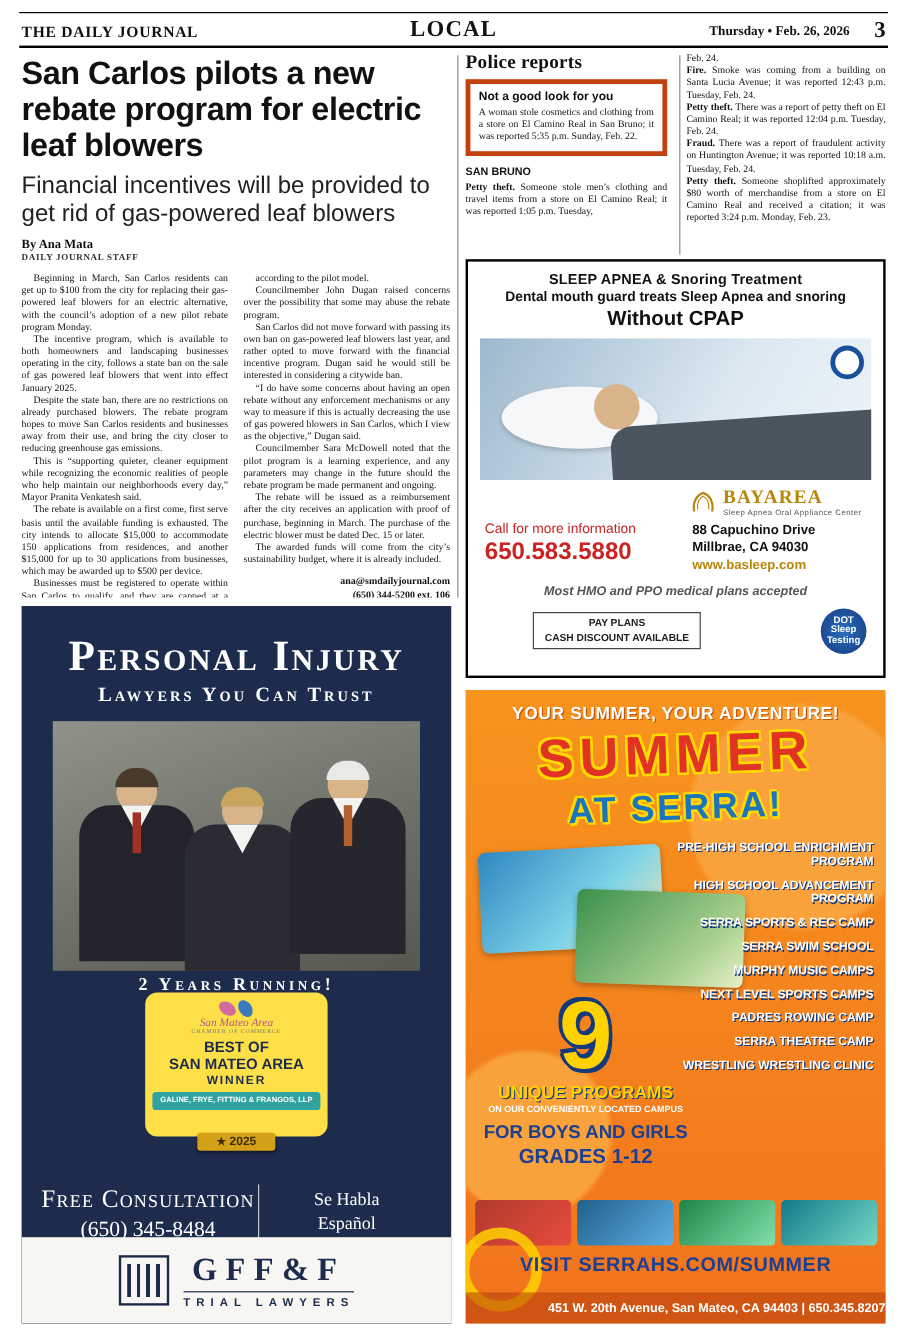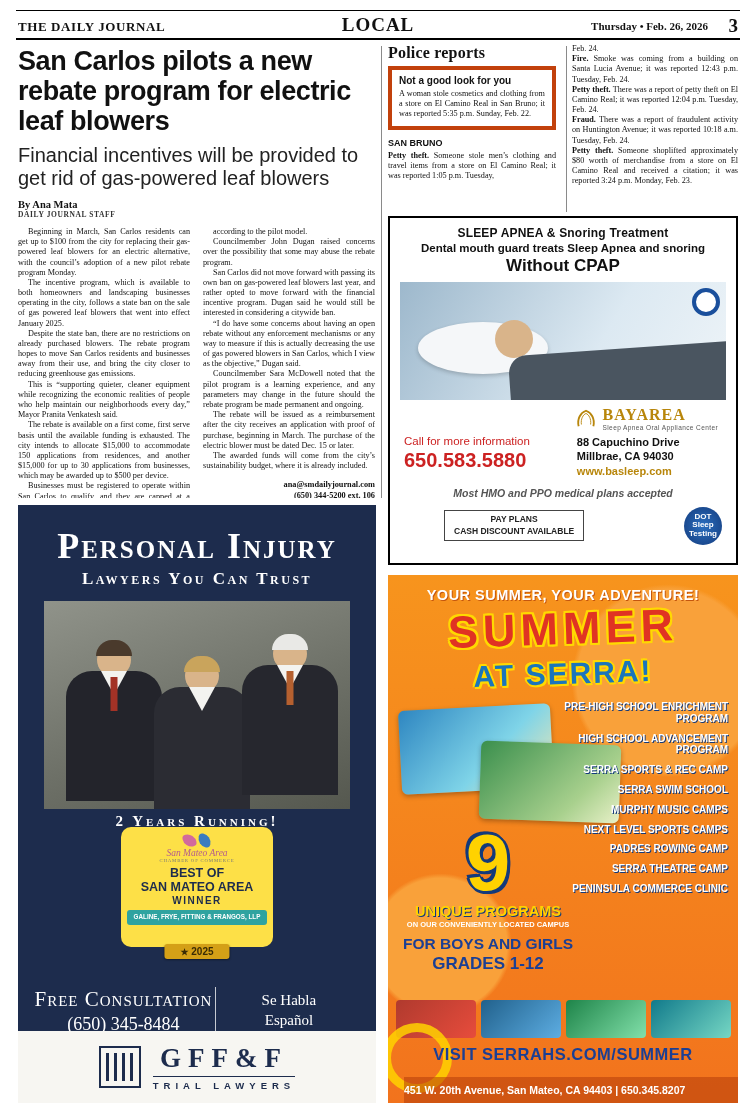--- a/index.html
+++ b/index.html
@@ -164,22 +164,22 @@
   .sstrip { position:absolute; left:8px; top:425px; display:flex; gap:5px; }
   .sstrip .tile { width:80px; height:38px; border-radius:4px; }
   .t1c { background:linear-gradient(135deg,#b03a2e,#e74c3c); }
   .t2c { background:linear-gradient(135deg,#21618c,#5dade2); }
   .t3c { background:linear-gradient(135deg,#1e8449,#82e0aa); }
   .t4c { background:linear-gradient(135deg,#117a8b,#76d7c4); }
   .swirl { position:absolute; left:-6px; top:448px; width:70px; height:70px; border:9px solid #ffd200;
            border-radius:50%; opacity:.85; }
   .scta { position:absolute; left:0; right:0; top:470px; text-align:center; color:#1b3f94;
           font-weight:800; font-size:16.5px; letter-spacing:.5px; }
-  .saddr { position:absolute; left:16px; right:0; bottom:0; height:26px; background:rgba(180,60,10,.55);
-           color:#fff; font-weight:700; font-size:10.5px; line-height:26px; text-align:left; }
+  .saddr { position:absolute; left:0; right:0; bottom:0; height:26px; background:rgba(180,60,10,.55);
+           color:#fff; font-weight:700; font-size:10.5px; line-height:26px; text-align:right; }
 </style>
 </head>
 <body>
 
 <div class="page">
 
   <div class="hdr">
     <div class="paper">THE DAILY JOURNAL</div>
     <div class="local">LOCAL</div>
     <div class="date">Thursday • Feb. 26, 2026</div>
@@ -365,21 +365,21 @@
     <div class="sphoto sp2"></div>
     <div class="programs">
         <p>PRE-HIGH SCHOOL ENRICHMENT PROGRAM</p>
         <p>HIGH SCHOOL ADVANCEMENT PROGRAM</p>
         <p>SERRA SPORTS &amp; REC CAMP</p>
         <p>SERRA SWIM SCHOOL</p>
         <p>MURPHY MUSIC CAMPS</p>
         <p>NEXT LEVEL SPORTS CAMPS</p>
         <p>PADRES ROWING CAMP</p>
         <p>SERRA THEATRE CAMP</p>
-        <p>PENINSULA COMMERCE CLINIC</p>
+        <p>WRESTLING WRESTLING CLINIC</p>
       </div>
     <div class="sleft">
       <div class="nine">9</div>
       <div class="uniq">UNIQUE PROGRAMS</div>
       <div class="onour">ON OUR CONVENIENTLY LOCATED CAMPUS</div>
       <div class="boys">FOR BOYS AND GIRLS</div>
       <div class="grades">GRADES 1-12</div>
     </div>
     <div class="sstrip">
       <div class="tile t1c"></div>

